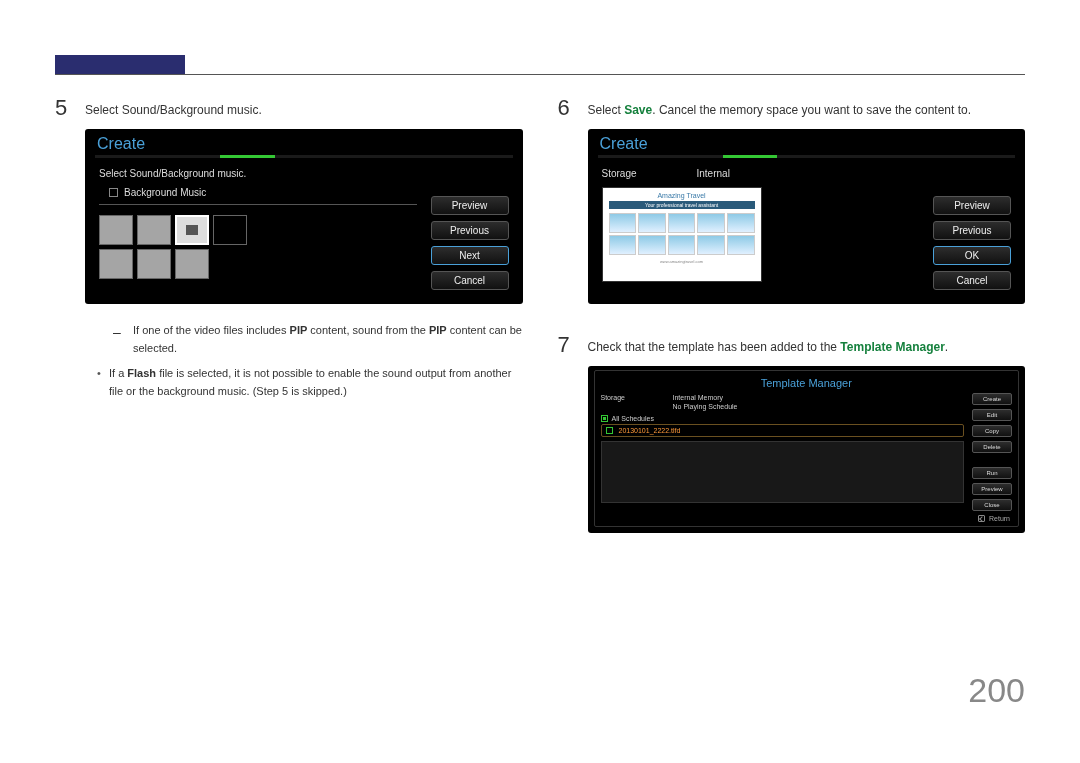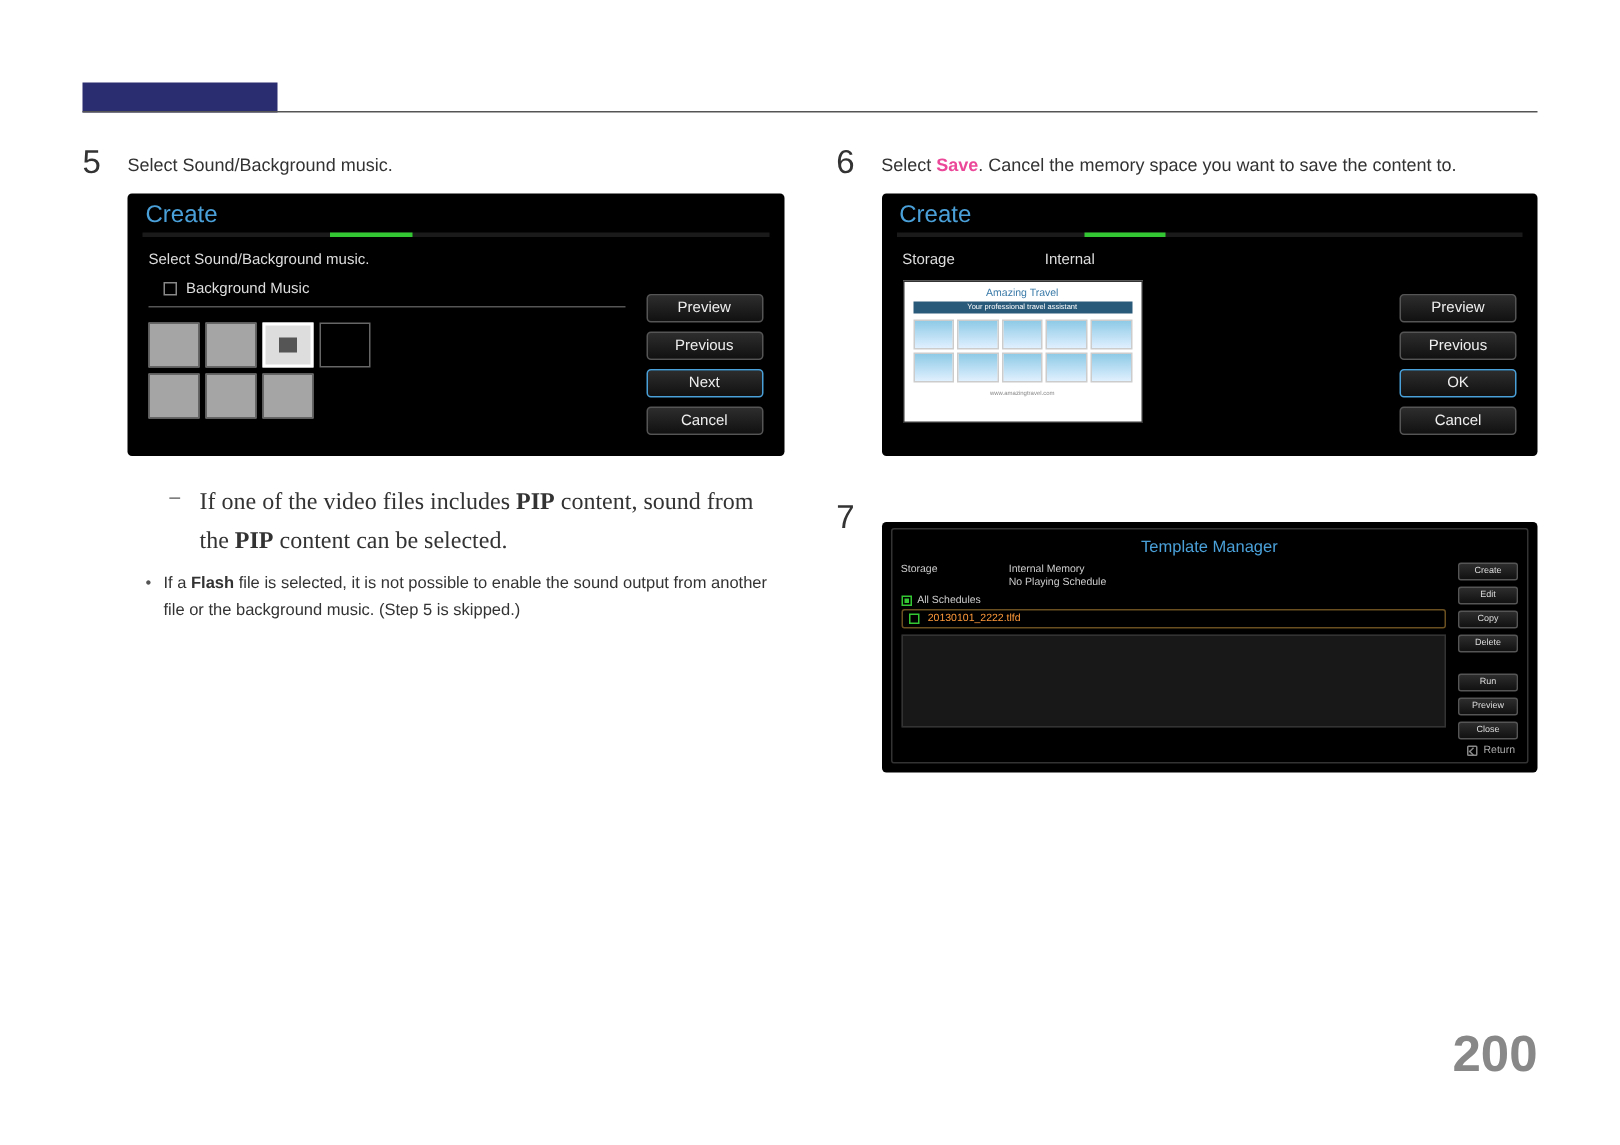--- a/index.html
+++ b/index.html
@@ -22,25 +22,25 @@
   .header-block {
     position: absolute;
     top: 55px;
     left: 55px;
     width: 130px;
     height: 20px;
     background: #2a2d6f;
   }
   .page-number {
     position: absolute;
-    bottom: 40px;
+    bottom: 53px;
     right: 55px;
     font-size: 34px;
     color: #888;
-    font-weight: 700;
+    font-weight: 400;
   }
   .columns {
     position: absolute;
     top: 95px;
     left: 55px;
     right: 55px;
     display: flex;
     gap: 35px;
   }
   .col { flex: 1; }
@@ -50,21 +50,21 @@
     margin-bottom: 10px;
   }
   .step-num {
     font-size: 22px;
     color: #333;
     flex-shrink: 0;
     width: 18px;
   }
   .step-body { flex: 1; padding-top: 6px; }
   .step-text { font-size: 12px; color: #333; line-height: 1.5; }
-  .red { color: #ec4899; font-weight: bold; }
+  .red { color: #15803d; font-weight: bold; }
   .bold { font-weight: bold; }
 
   .screenshot {
     margin: 10px 0 18px 0;
     background: #000;
     border-radius: 3px;
     color: #eee;
     position: relative;
   }
   .create-title {
@@ -126,21 +126,21 @@
   .preview-box { background:#fff; width: 160px; height:95px; margin-top:8px; border:1px solid #333; padding:4px 6px; color:#333; }
   .pv-title { font-size:7px; text-align:center; color:#3a7aa8; padding-bottom:2px;}
   .pv-sub { font-size:5px; text-align:center; background:#2a5a7a; color:#fff; padding:1px 0; margin-bottom:4px;}
   .pv-grid { display:grid; grid-template-columns: repeat(5, 1fr); gap:2px; }
   .pv-cell { height:20px; background:linear-gradient(#8ecae6,#e0f0ff); border:0.5px solid #ccc;}
   .pv-foot { font-size:4px; text-align:center; color:#888; padding-top:4px;}
 
   .bullets { list-style: none; margin-top: 8px; }
   .bullets li { font-size: 11px; color: #333; line-height: 1.6; padding-left: 24px; position: relative; margin-bottom: 6px;}
   .bullets li::before { content: "•"; position: absolute; left: 12px; color:#555;}
-  .sub-bullet { font-size: 16px; color:#333; line-height:1.6; padding-left: 48px; position:relative; margin-bottom:6px;font-family:Liberation Serif, serif;}
+  .sub-bullet { font-size: 11px; color:#333; line-height:1.6; padding-left: 48px; position:relative; margin-bottom:6px;}
   .sub-bullet::before { content:"–"; position:absolute; left: 28px; font-size: 14px; top:-1px;}
 
   .tm-shot {
     margin: 10px 0 0 0; background:#000; border-radius:3px; color:#ddd; padding:4px 6px 6px;
   }
   .tm-shot .inner { border:1px solid #333; border-radius:2px; padding:4px 6px;}
   .tm-head { text-align:center; font-size:11px; color:#4aa0d8; padding:2px 0 4px;}
   .tm-cols { display:flex; gap:8px;}
   .tm-left { flex:1;}
   .tm-right { width:40px; display:flex; flex-direction:column; gap:4px;}
@@ -261,20 +261,23 @@
               <div class="ui-btn">Cancel</div>
             </div>
           </div>
         </div>
       </div>
     </div>
 
     <div class="step">
       <div class="step-num">7</div>
       <div class="step-body">
+        <div class="step-text">
+          <span>Check that the template has been added to the </span><span class="red">Template Manager</span><span>.</span>
+        </div>
 
         <div class="tm-shot">
           <div class="inner">
             <div class="tm-head">Template Manager</div>
             <div class="tm-cols">
               <div class="tm-left">
                 <div class="tm-kv">
                   <span class="k">Storage</span>
                   <span>Internal Memory</span>
                 </div>

